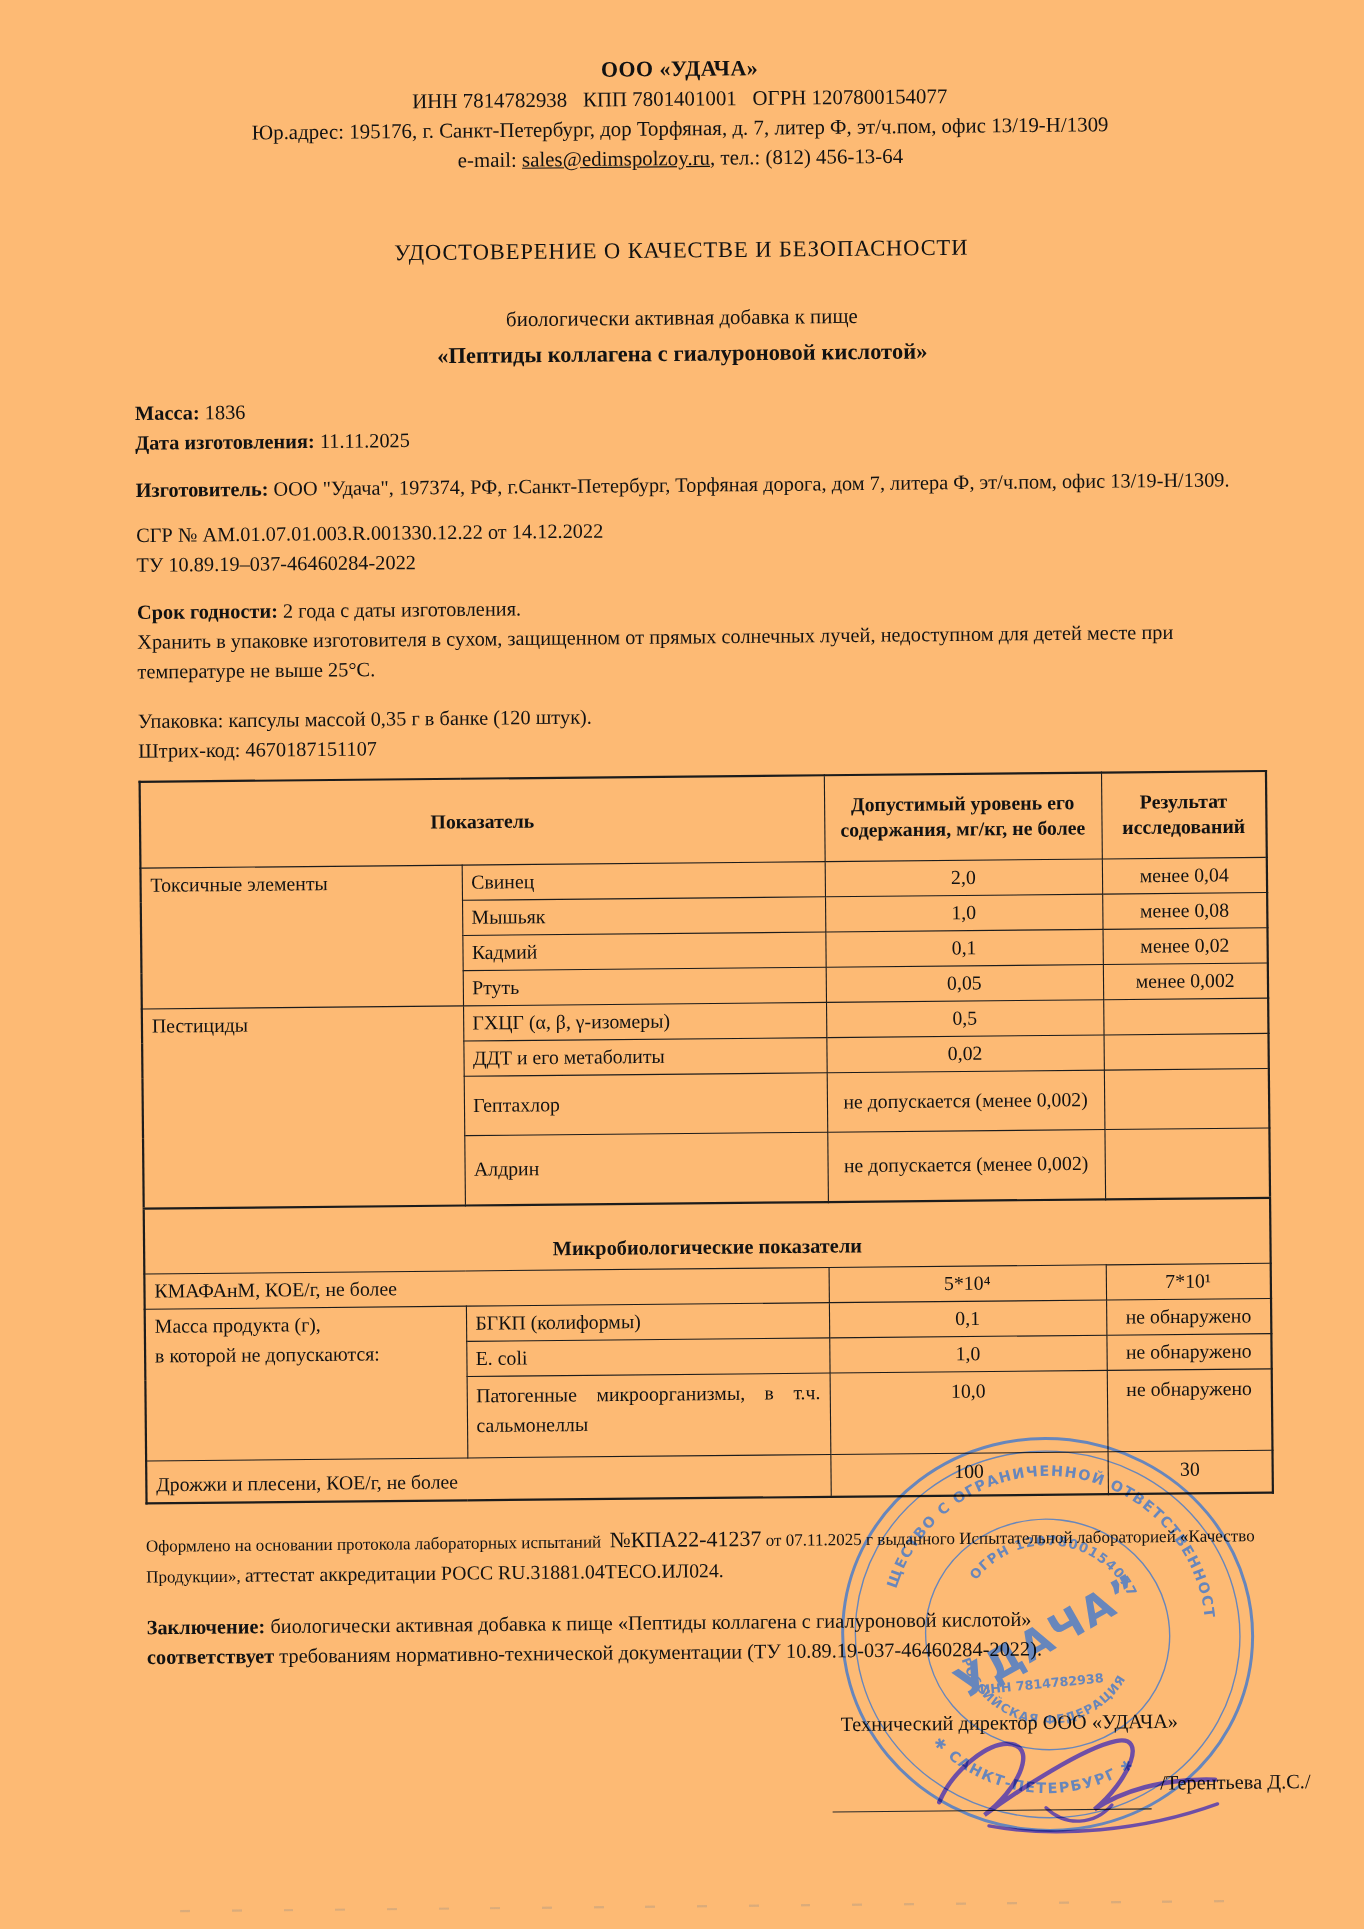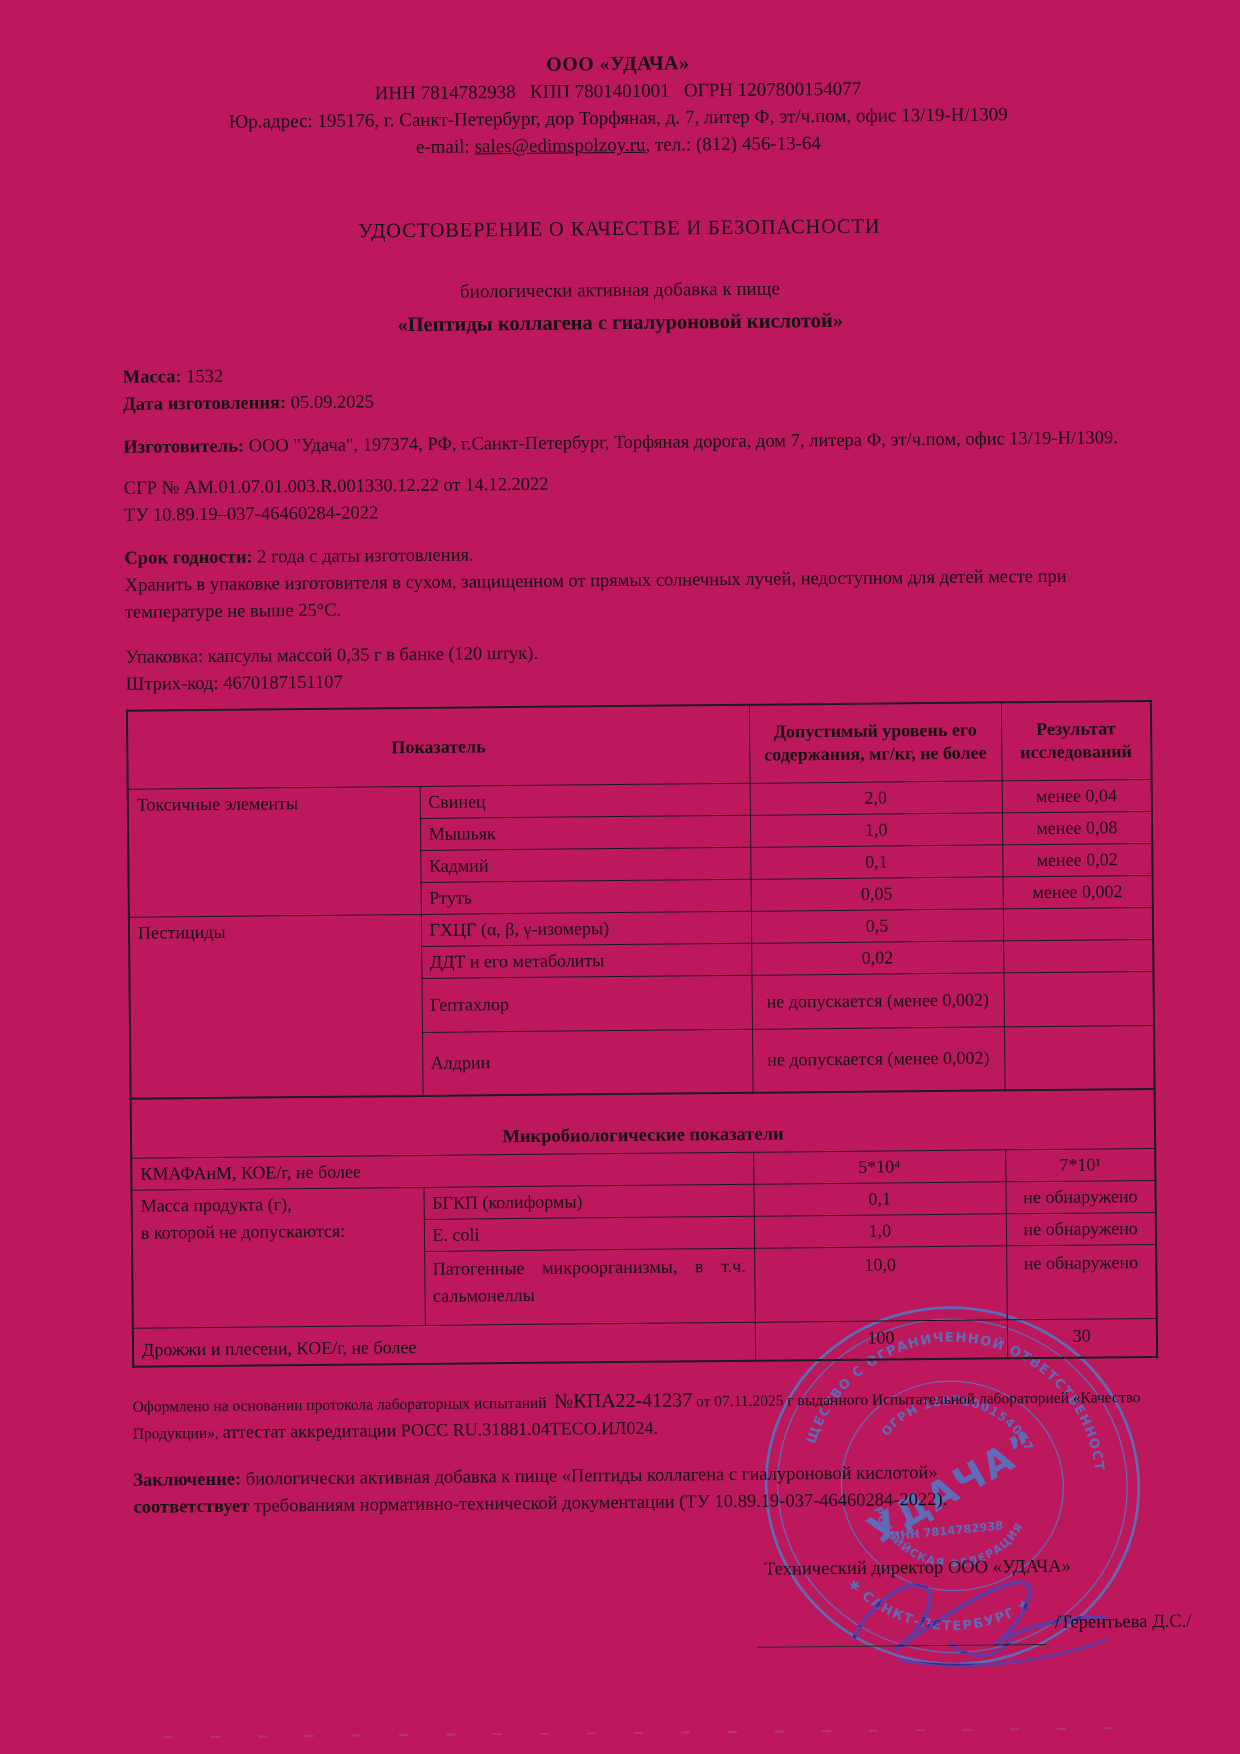--- a/index.html
+++ b/index.html
@@ -1,16 +1,16 @@
 <!DOCTYPE html>
 <html><head>
 <meta charset="utf-8">
 <style>
   html,body{margin:0;padding:0;background:#e8e8e8;}
-  .page{width:1240px;height:1754px;position:relative;overflow:hidden;background:#be185d;
+  .page{width:1240px;height:1754px;position:relative;overflow:hidden;background:#fdba74;
         font-family:"Liberation Serif","DejaVu Serif",serif;color:#121212;margin:0 auto;}
   .doc{position:absolute;left:0;top:0;width:1240px;height:1754px;
        transform:rotate(-0.55deg);transform-origin:620px 300px;}
   p{margin:0;}
   .center{text-align:center;}
   .prewrap{white-space:pre-wrap;}
   .preline{white-space:pre-line;}
 
   .hdr{padding-top:50px;font-size:19px;line-height:27px;}
   .company{font-size:20px;font-weight:bold;letter-spacing:.4px;}
@@ -66,22 +66,22 @@
       <p class="prewrap">ИНН 7814782938   КПП 7801401001   ОГРН 1207800154077</p>
       <p>Юр.адрес: 195176, г. Санкт-Петербург, дор Торфяная, д. 7, литер Ф, эт/ч.пом, офис 13/19-Н/1309</p>
       <p><span>e-mail: </span><span class="email">sales@edimspolzoy.ru</span><span>, тел.: (812) 456-13-64</span></p>
     </div>
 
     <p class="title center">УДОСТОВЕРЕНИЕ О КАЧЕСТВЕ И БЕЗОПАСНОСТИ</p>
     <p class="subtitle center">биологически активная добавка к пище</p>
     <p class="product center">«Пептиды коллагена с гиалуроновой кислотой»</p>
 
     <div class="body">
-      <p><b>Масса:</b><span> 1532</span></p>
-      <p><b>Дата изготовления:</b><span> 05.09.2025</span></p>
+      <p><b>Масса:</b><span> 1836</span></p>
+      <p><b>Дата изготовления:</b><span> 11.11.2025</span></p>
 
       <p class="mt16"><b>Изготовитель:</b><span> ООО "Удача", 197374, РФ, г.Санкт-Петербург, Торфяная дорога, дом 7, литера Ф, эт/ч.пом, офис 13/19-Н/1309.</span></p>
 
       <p class="mt14">СГР № АМ.01.07.01.003.R.001330.12.22 от 14.12.2022</p>
       <p>ТУ 10.89.19–037-46460284-2022</p>
 
       <p class="mt16"><b>Срок годности:</b><span> 2 года с даты изготовления.</span></p>
       <p>Хранить в упаковке изготовителя в сухом, защищенном от прямых солнечных лучей, недоступном для детей месте при температуре не выше 25°С.</p>
 
       <p class="mt18">Упаковка: капсулы массой 0,35 г в банке (120 штук).</p>

